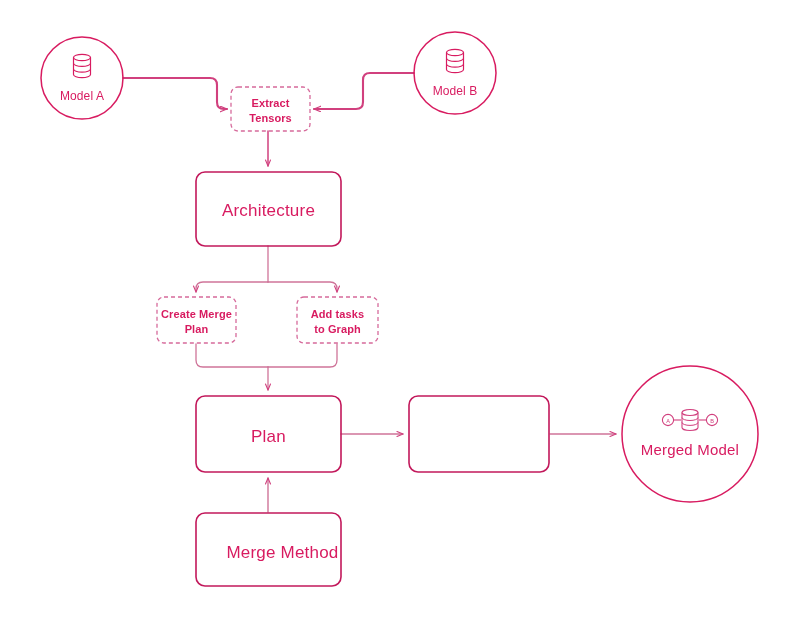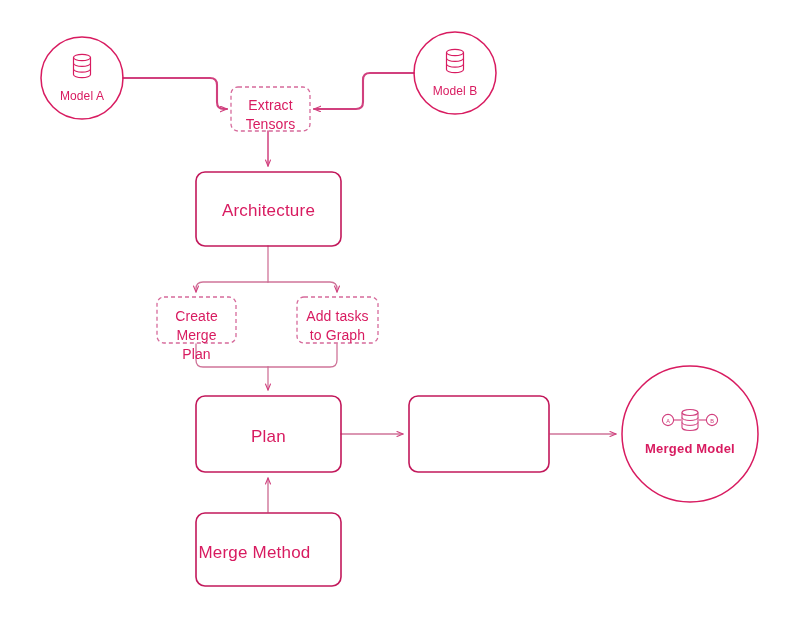--- a/index.html
+++ b/index.html
@@ -34,32 +34,32 @@
     line-height: 1.35;
     pointer-events: none;
     white-space: pre-line;
   }
   .lbl-strong {
     font-size: 17px;
     font-weight: normal;
     letter-spacing: 0.2px;
   }
   .lbl-dashed {
-    font-size: 14px;
-    font-weight: normal;
+    font-size: 11px;
+    font-weight: bold;
     letter-spacing: 0.1px;
   }
   .lbl-circle {
     font-size: 12px;
     font-weight: normal;
     letter-spacing: 0.1px;
   }
   .lbl-merged {
-    font-size: 13px;
-    font-weight: bold;
+    font-size: 15px;
+    font-weight: normal;
     letter-spacing: 0.2px;
   }
 </style>
 </head>
 <body>
 
 <div id="diagram-root">
 
   <svg id="diagram-svg" viewBox="0 0 800 622">
     <defs>
@@ -185,18 +185,18 @@
   <div class="node-label lbl-strong" style="left:196px; top:200px; width:145px;">Architecture</div>
 
   <div class="node-label lbl-dashed" style="left:157px; top:307px; width:79px;">Create Merge
 Plan</div>
 
   <div class="node-label lbl-dashed" style="left:297px; top:307px; width:81px;">Add tasks
 to Graph</div>
 
   <div class="node-label lbl-strong" style="left:196px; top:426px; width:145px;">Plan</div>
 
-  <div class="node-label lbl-strong" style="left:182px; top:542px; width:145px;">Merge Method</div>
+  <div class="node-label lbl-strong" style="left:210px; top:542px; width:145px;">Merge Method</div>
 
 
   <div class="node-label lbl-merged" style="left:620px; top:440px; width:140px;">Merged Model</div>
 
 </div>
 
 </body></html>

